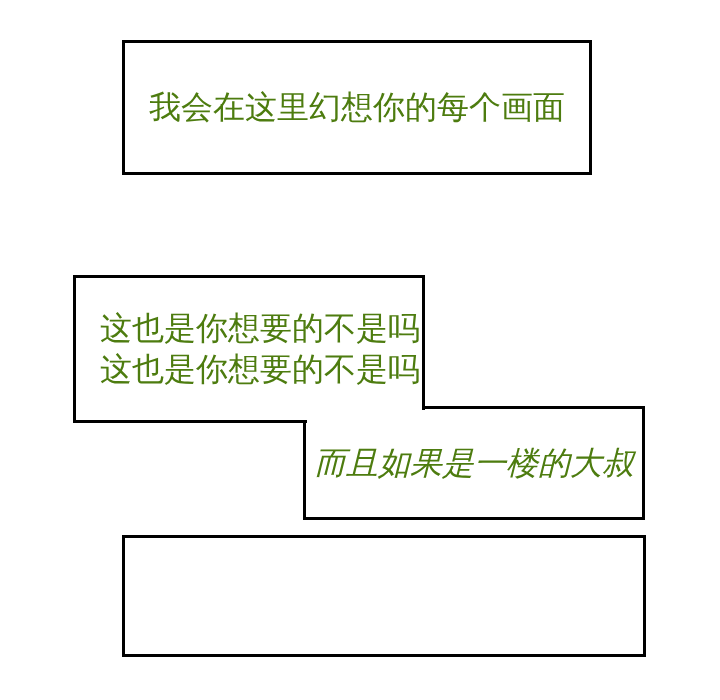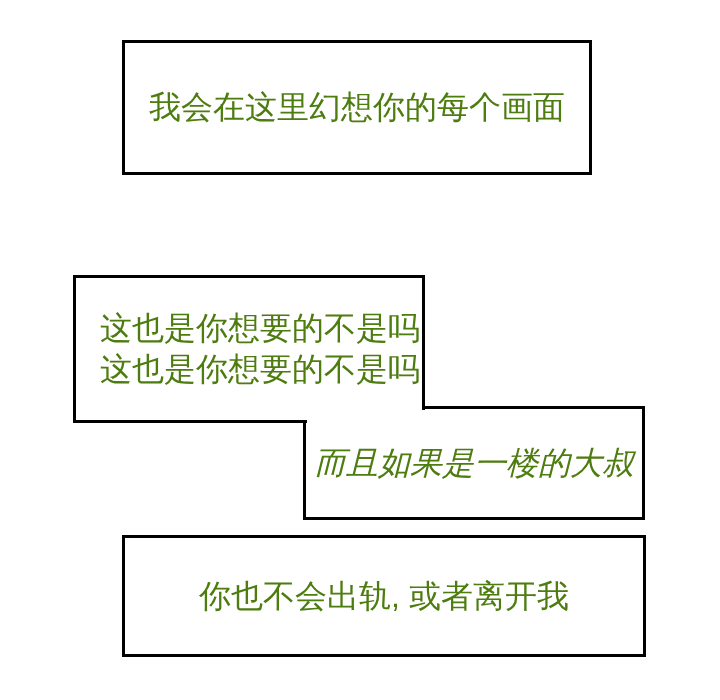--- a/index.html
+++ b/index.html
@@ -64,16 +64,15 @@
   </div>
 
   <div id="bubble-2" class="bubble">
     <div class="line">这也是你想要的不是吗</div>
     <div class="line">这也是你想要的不是吗</div>
   </div>
 
   <div id="merge-patch"></div>
 
   <div id="bubble-4" class="bubble">
-    <div class="line">你也不会出轨, 或者离开我</div>
   </div>
 
 </div>
 
 </body></html>

